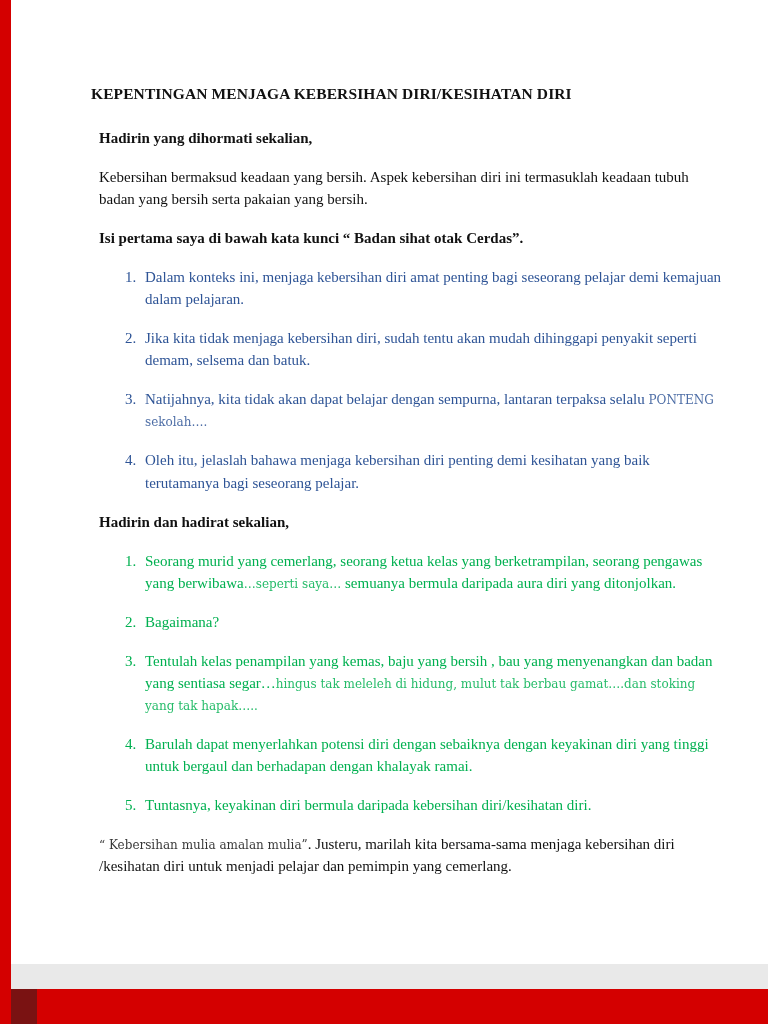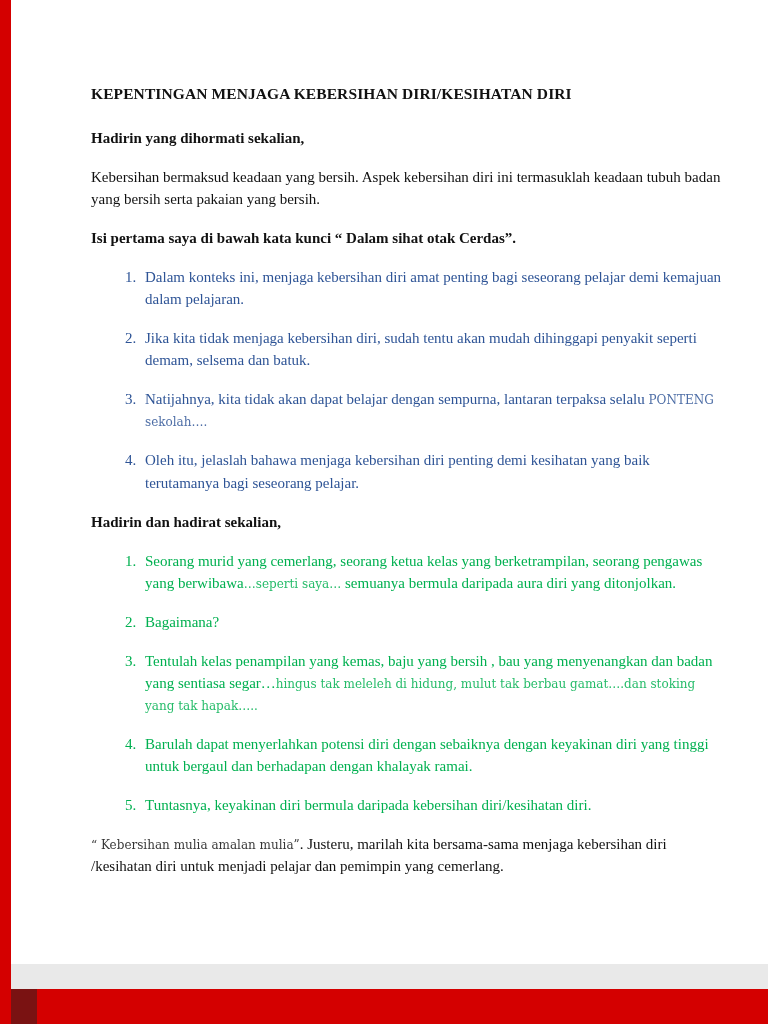--- a/index.html
+++ b/index.html
@@ -37,21 +37,21 @@
     font-size: 15.5px;
     font-weight: bold;
     color: var(--black, #000000);
     margin: 0 0 24px 0;
     letter-spacing: 0.1px;
   }
   .page p {
     font-size: 15px;
     line-height: 1.47;
     color: var(--black, #111111);
-    margin: 0 0 17px 0;
+    margin: 0 0 17px 8px;
   }
   .page p.b { font-weight: bold; }
   .red-head {
     color: var(--red, #e00000);
     font-weight: bold;
   }
   ol {
     margin: 0 0 17px 0;
     padding: 0 0 0 49px;
     font-size: 15px;
@@ -76,21 +76,21 @@
 <div class="corner"></div>
 
 <div class="page">
 
   <h1>KEPENTINGAN MENJAGA KEBERSIHAN DIRI/KESIHATAN DIRI</h1>
 
   <p class="b">Hadirin yang dihormati sekalian,</p>
 
   <p>Kebersihan bermaksud keadaan yang bersih. Aspek kebersihan diri ini termasuklah keadaan tubuh badan yang bersih serta pakaian yang bersih.</p>
 
-  <p class="red-head">Isi pertama saya di bawah kata kunci “ Dalam sihat otak Cerdas”.</p>
+  <p class="red-head">Isi pertama saya di bawah kata kunci “ Badan sihat otak Cerdas”.</p>
 
   <ol class="blue">
     <li><span>Dalam konteks ini, menjaga kebersihan diri amat penting bagi seseorang pelajar demi kemajuan dalam pelajaran.</span></li>
     <li><span>Jika kita  tidak menjaga kebersihan diri, sudah tentu akan mudah dihinggapi penyakit seperti demam, selsema dan batuk.</span></li>
     <li><span>Natijahnya, kita tidak akan dapat belajar dengan sempurna, lantaran terpaksa selalu </span><span class="alt">PONTENG sekolah….</span></li>
     <li><span>Oleh itu, jelaslah bahawa menjaga kebersihan diri penting demi kesihatan yang baik terutamanya bagi seseorang pelajar.</span></li>
   </ol>
 
   <p class="b">Hadirin dan hadirat sekalian,</p>
 

